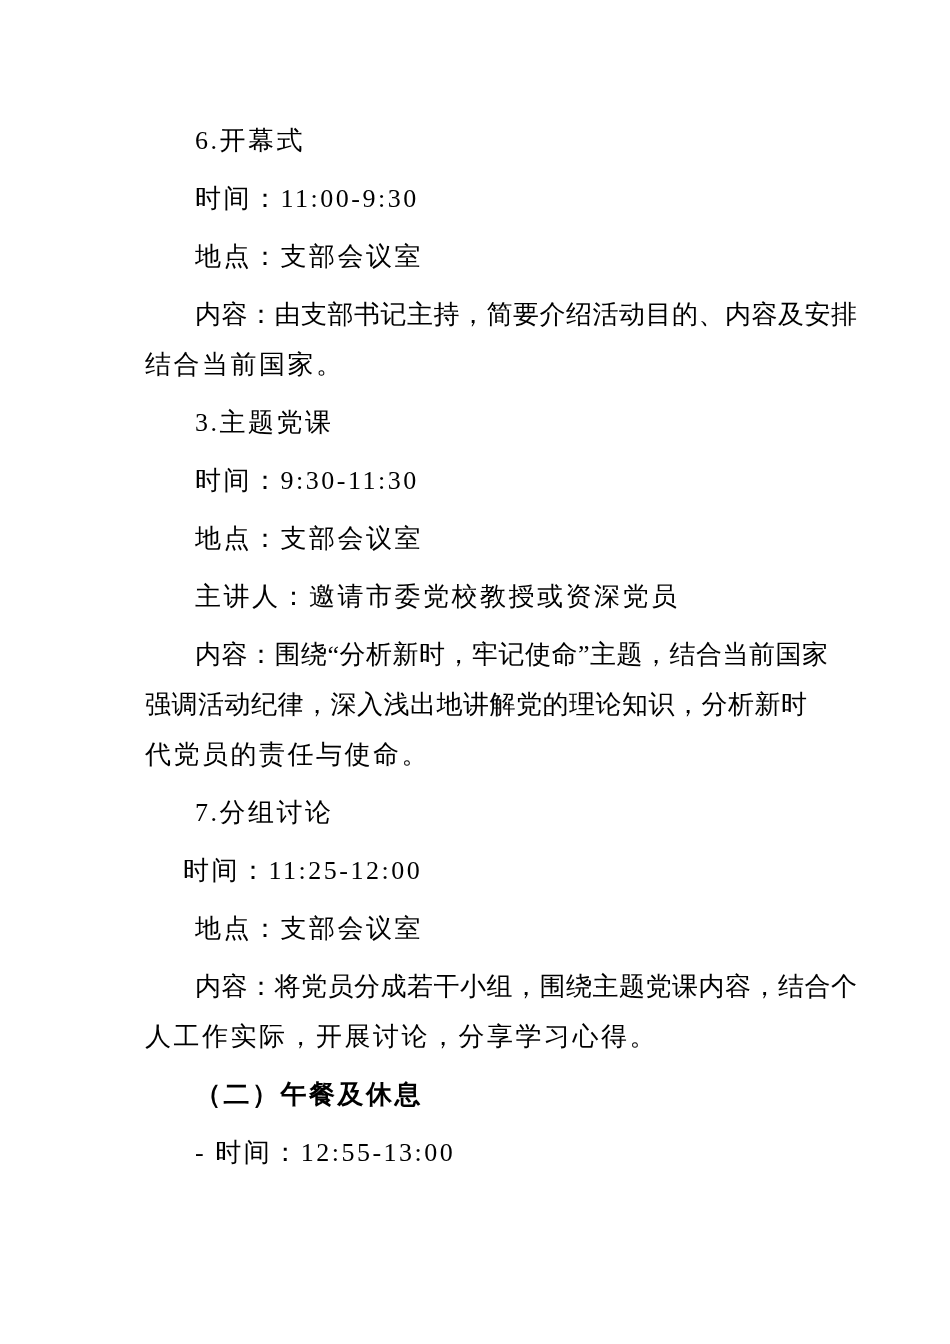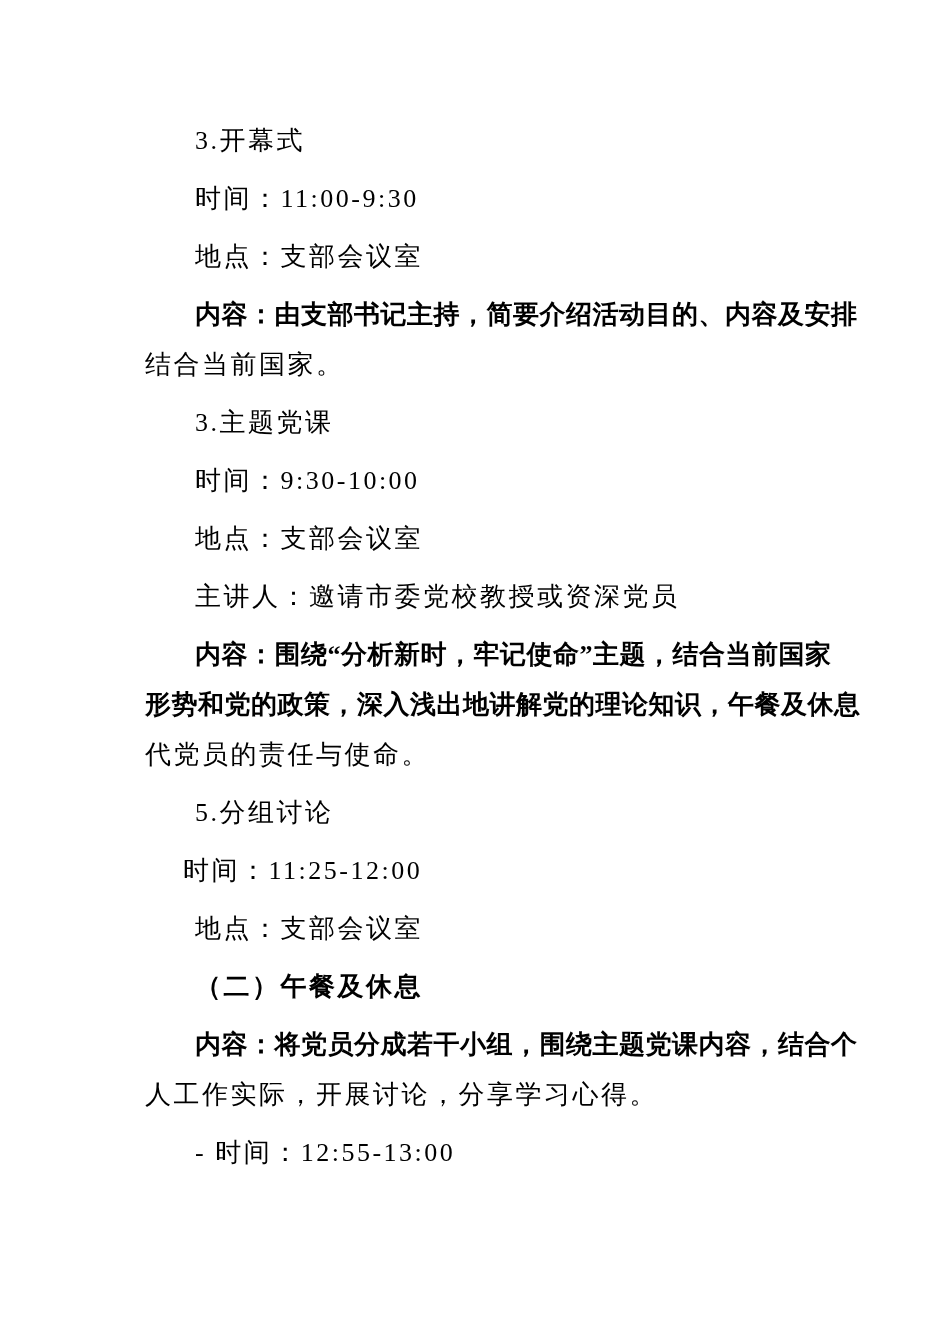--- a/index.html
+++ b/index.html
@@ -27,85 +27,85 @@
   }
   .ln {
     font-size: 26px;
     line-height: 50px;
     letter-spacing: 2.5px;
     white-space: nowrap;
     text-align: left;
   }
   .ind    { text-indent: 50px; }
   .ind-sm { text-indent: 38px; }
-  .tight  { letter-spacing: 0.5px; font-weight: bold; }
+  .tight  { letter-spacing: 0.5px; }
   .bold   { font-weight: 700; }
 </style>
 </head>
 <body>
 
 <div class="doc">
 
   <div class="para">
-    <div class="ln ind">3.开幕式</div>
+    <div class="ln ind">6.开幕式</div>
   </div>
 
   <div class="para">
     <div class="ln ind">时间：11:00-9:30</div>
   </div>
 
   <div class="para">
     <div class="ln ind">地点：支部会议室</div>
   </div>
 
   <div class="para">
     <div class="ln ind tight">内容：由支部书记主持，简要介绍活动目的、内容及安排</div>
     <div class="ln">结合当前国家。</div>
   </div>
 
   <div class="para">
     <div class="ln ind">3.主题党课</div>
   </div>
 
   <div class="para">
-    <div class="ln ind">时间：9:30-10:00</div>
+    <div class="ln ind">时间：9:30-11:30</div>
   </div>
 
   <div class="para">
     <div class="ln ind">地点：支部会议室</div>
   </div>
 
   <div class="para">
     <div class="ln ind">主讲人：邀请市委党校教授或资深党员</div>
   </div>
 
   <div class="para">
     <div class="ln ind tight">内容：围绕“分析新时，牢记使命”主题，结合当前国家</div>
-    <div class="ln tight">形势和党的政策，深入浅出地讲解党的理论知识，午餐及休息</div>
+    <div class="ln tight">强调活动纪律，深入浅出地讲解党的理论知识，分析新时</div>
     <div class="ln">代党员的责任与使命。</div>
   </div>
 
   <div class="para">
-    <div class="ln ind">5.分组讨论</div>
+    <div class="ln ind">7.分组讨论</div>
   </div>
 
   <div class="para">
     <div class="ln ind-sm">时间：11:25-12:00</div>
   </div>
 
   <div class="para">
     <div class="ln ind">地点：支部会议室</div>
   </div>
 
   <div class="para">
-    <div class="ln ind bold">（二）午餐及休息</div>
+    <div class="ln ind tight">内容：将党员分成若干小组，围绕主题党课内容，结合个</div>
+    <div class="ln">人工作实际，开展讨论，分享学习心得。</div>
   </div>
 
   <div class="para">
-    <div class="ln ind tight">内容：将党员分成若干小组，围绕主题党课内容，结合个</div>
-    <div class="ln">人工作实际，开展讨论，分享学习心得。</div>
+    <div class="ln ind bold">（二）午餐及休息</div>
   </div>
 
   <div class="para">
     <div class="ln ind">- 时间：12:55-13:00</div>
   </div>
 
 </div>
 
 </body></html>

